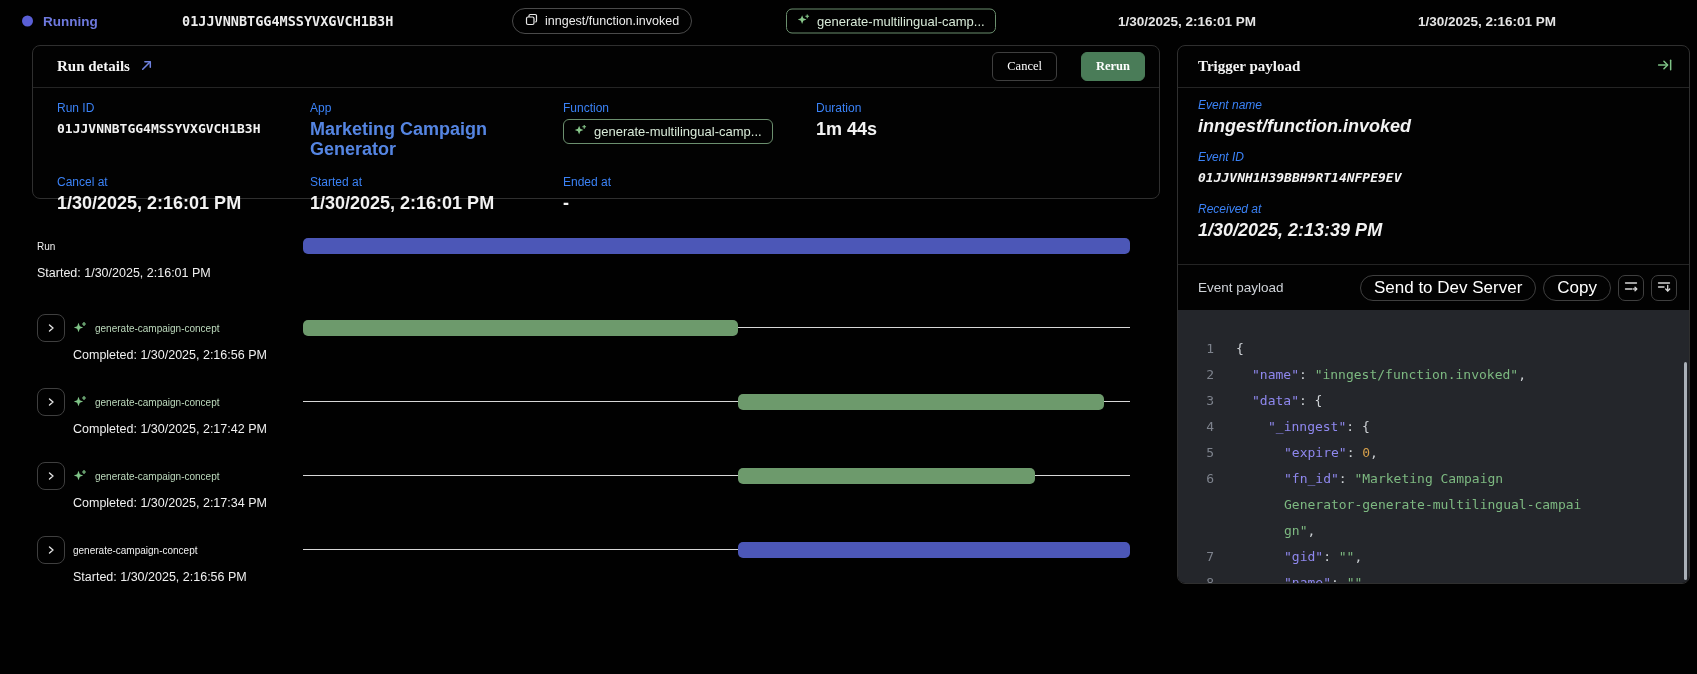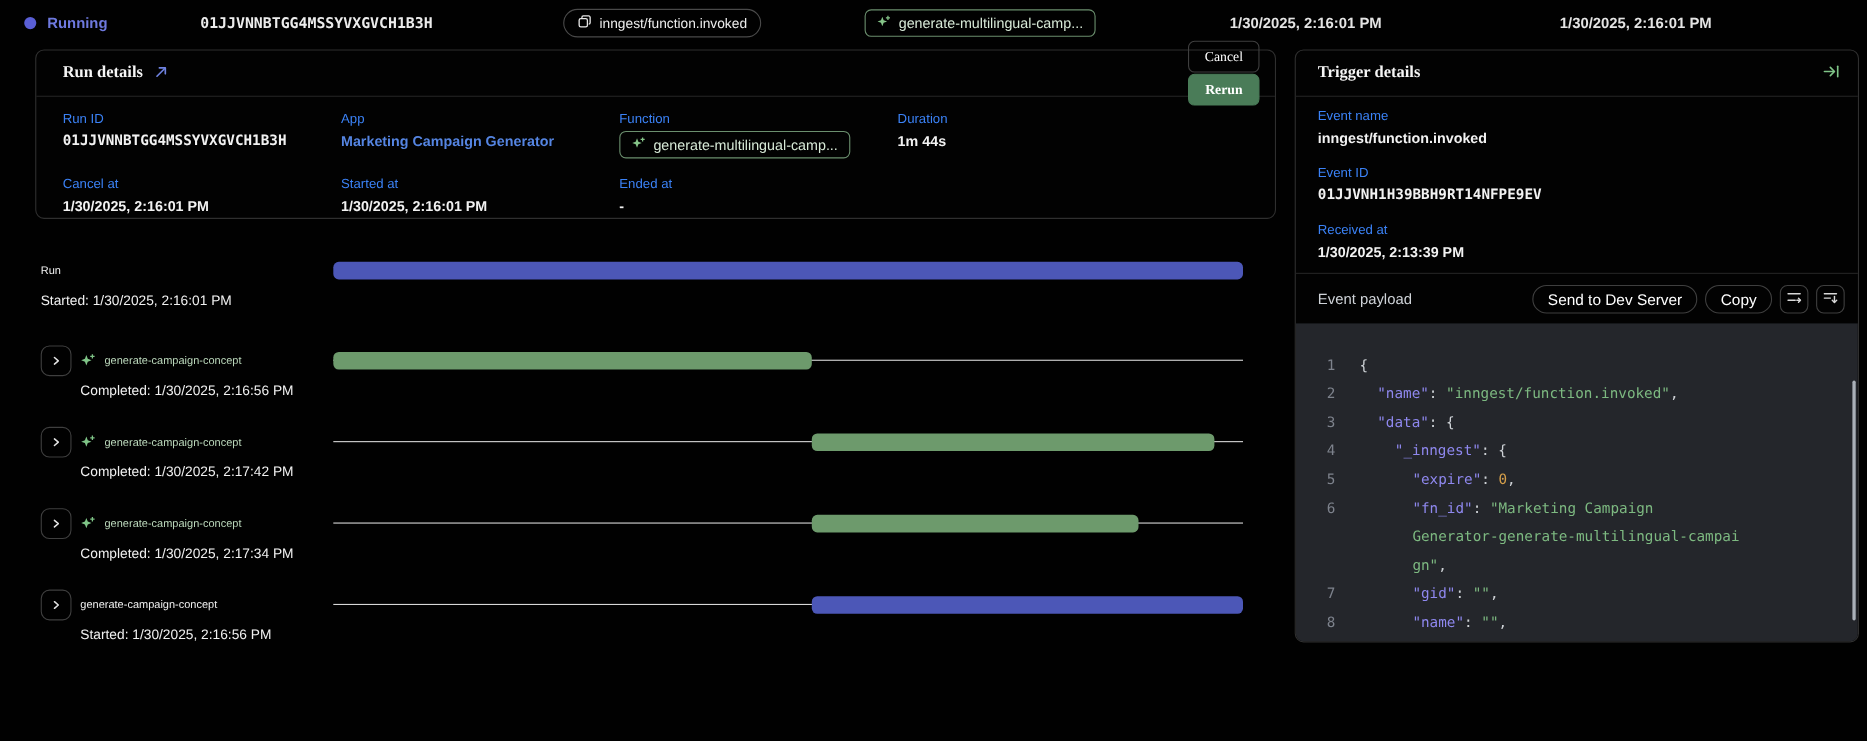--- a/index.html
+++ b/index.html
@@ -19,28 +19,28 @@
   .badge-fn { display:flex; align-items:center; gap:7px; height:25px; padding:0 10px; border:1px solid #6b8f6e; border-radius:6px; color:#d8ead8; font-size:13px; background:transparent; cursor:pointer; }
   .topbar-fn-badge { left:786px; }
   .topbar-time1 { left:1118px; } .topbar-time2 { left:1418px; }
   .topbar-time1, .topbar-time2 { color:#e4e4e4; font-size:13.5px; font-weight:700; }
 
   
   .card { position:absolute; background:#020202; border:1px solid #2f2f2f; border-radius:8px; }
   .run-card { left:32px; top:45px; width:1128px; height:154px; }
   .card-header { display:flex; align-items:center; height:42px; padding:0 14px 0 24px; border-bottom:1px solid #242424;font-family:Liberation Serif, serif; }
   .card-title { color:#f5f5f5; font-size:15px; font-weight:700; }
-  .hdr-actions { margin-left:auto; display:flex; gap:1px;flex-direction:column; }
+  .hdr-actions { margin-left:auto; display:flex; gap:24px; }
   .btn { font-family:inherit; font-size:12.5px; color:#fff; background:transparent; border:1px solid #3f3f3f; border-radius:6px; padding:6px 14px; cursor:pointer; }
   .btn-rerun { background:#4a7c58; border-color:#4a7c58; font-weight:700; }
   .ext-link-btn { background:none; border:none; margin-left:10px; cursor:pointer; display:flex; align-items:center; }
 
   .fields-grid { display:grid; grid-template-columns:253px 253px 253px auto; padding:13px 0 0 24px; row-gap:16px; }
   .field-label { color:#3b82f6; font-size:12px; line-height:15px; margin-bottom:3px; }
-  .field-value { color:#f2f2f2; font-size:13px; font-weight:700; line-height:20px; }
+  .field-value { color:#f2f2f2; font-size:18px; font-weight:700; line-height:20px; }
   .field-value.mono { font-family:"DejaVu Sans Mono", monospace; font-size:13px; }
   .field-value.link { color:#5585e2; font-weight:700; cursor:pointer; }
 
   
   .timeline { position:absolute; left:32px; top:232px; width:1128px; }
   .trow { display:flex; height:74px; }
   .trow:first-child { margin-bottom:8px; }
   .trow-left { width:271px; padding-left:5px; flex:none; }
   .trow-head { display:flex; align-items:center; gap:8px; height:28px; }
   .expander { width:28px; height:28px; flex:none; border:1px solid #3f3f3f; border-radius:8px; background:transparent; display:flex; align-items:center; justify-content:center; cursor:pointer; }
@@ -53,26 +53,26 @@
   .track-line { position:absolute; left:0; right:0; top:13px; height:1px; background:#d7d7d7; }
   .track-bar { position:absolute; top:6px; height:16px; border-radius:5px; cursor:pointer; }
   .track-bar.blue { background:#4c57b7; }
   .track-bar.green { background:#6d9a6c; }
 
   
   .trigger-card { left:1177px; top:45px; width:513px; height:539px; display:flex; flex-direction:column; overflow:hidden; }
   .trigger-card .card-header { padding:0 16px 0 20px; flex:none; }
   .icon-plain-btn { background:none; border:none; cursor:pointer; display:flex; align-items:center; }
   .trigger-fields { padding:10px 20px 8px 20px; flex:none; }
-  .tfield { margin-bottom:14px; }
-  .tfield:last-child { margin-bottom:0; }
+  .tfield { margin-bottom:14px;font-style:italic; }
+  .tfield:last-child { margin-bottom:16px; }
   .payload-header { display:flex; align-items:center; height:46px; padding:0 12px 0 20px; border-top:1px solid #242424; flex:none; }
   .payload-title { color:#cfd3d8; font-size:13.5px; }
   .payload-actions { margin-left:auto; display:flex; align-items:center; gap:7px; }
-  .pill-btn { font-family:inherit; font-size:14px; color:#fff; background:transparent; border:1px solid #3f3f3f; border-radius:13px; height:26px; padding:0 13px; cursor:pointer; }
+  .pill-btn { font-family:inherit; font-size:17px; color:#fff; background:transparent; border:1px solid #3f3f3f; border-radius:13px; height:26px; padding:0 13px; cursor:pointer; }
   .icon-sq-btn { width:26px; height:26px; border:1px solid #3f3f3f; border-radius:7px; background:transparent; display:flex; align-items:center; justify-content:center; cursor:pointer; }
 
   .code-area { position:relative; flex:1; background:#24262b; padding-top:26px; overflow:hidden; font-family:"DejaVu Sans Mono", monospace; font-size:13px; }
   .cline { display:flex; line-height:26px; white-space:pre; }
   .ln { width:36px; flex:none; text-align:right; color:#7d828c; }
   .ccontent { margin-left:22px; }
   .tok-k { color:#8f88ef; }
   .tok-s { color:#7db981; }
   .tok-n { color:#d7a04b; }
   .tok-p { color:#ced2d6; }
@@ -278,21 +278,21 @@
     </div>
     <div class="trow-track">
       <div class="track-line"></div>
       <div class="track-bar blue" style="left: 52.6%; width: 47.4%;"></div>
     </div>
   </div>
 </div>
 
   <div class="card trigger-card">
     <div class="card-header">
-      <span class="card-title">Trigger details</span>
+      <span class="card-title">Trigger payload</span>
       <button class="icon-plain-btn" style="margin-left:auto">
         <span>
           <svg width="16" height="16" viewBox="0 0 15 15" fill="none" stroke="#7fc487" stroke-width="1.4" stroke-linecap="round" stroke-linejoin="round">
               <path d="M1.5 7.5 H9.5"></path>
               <path d="M6.5 4 L10 7.5 L6.5 11"></path>
               <path d="M12.8 3 V12"></path>
             </svg>
         </span>
       </button>
     </div>

